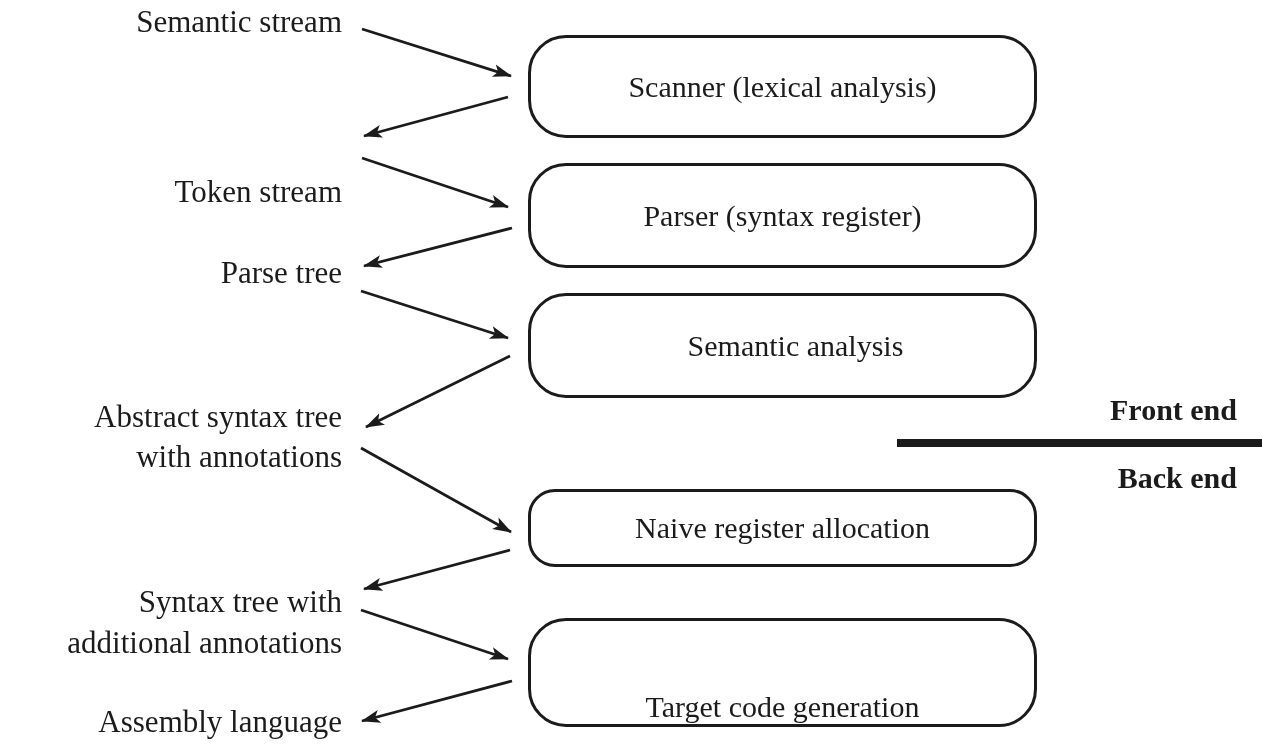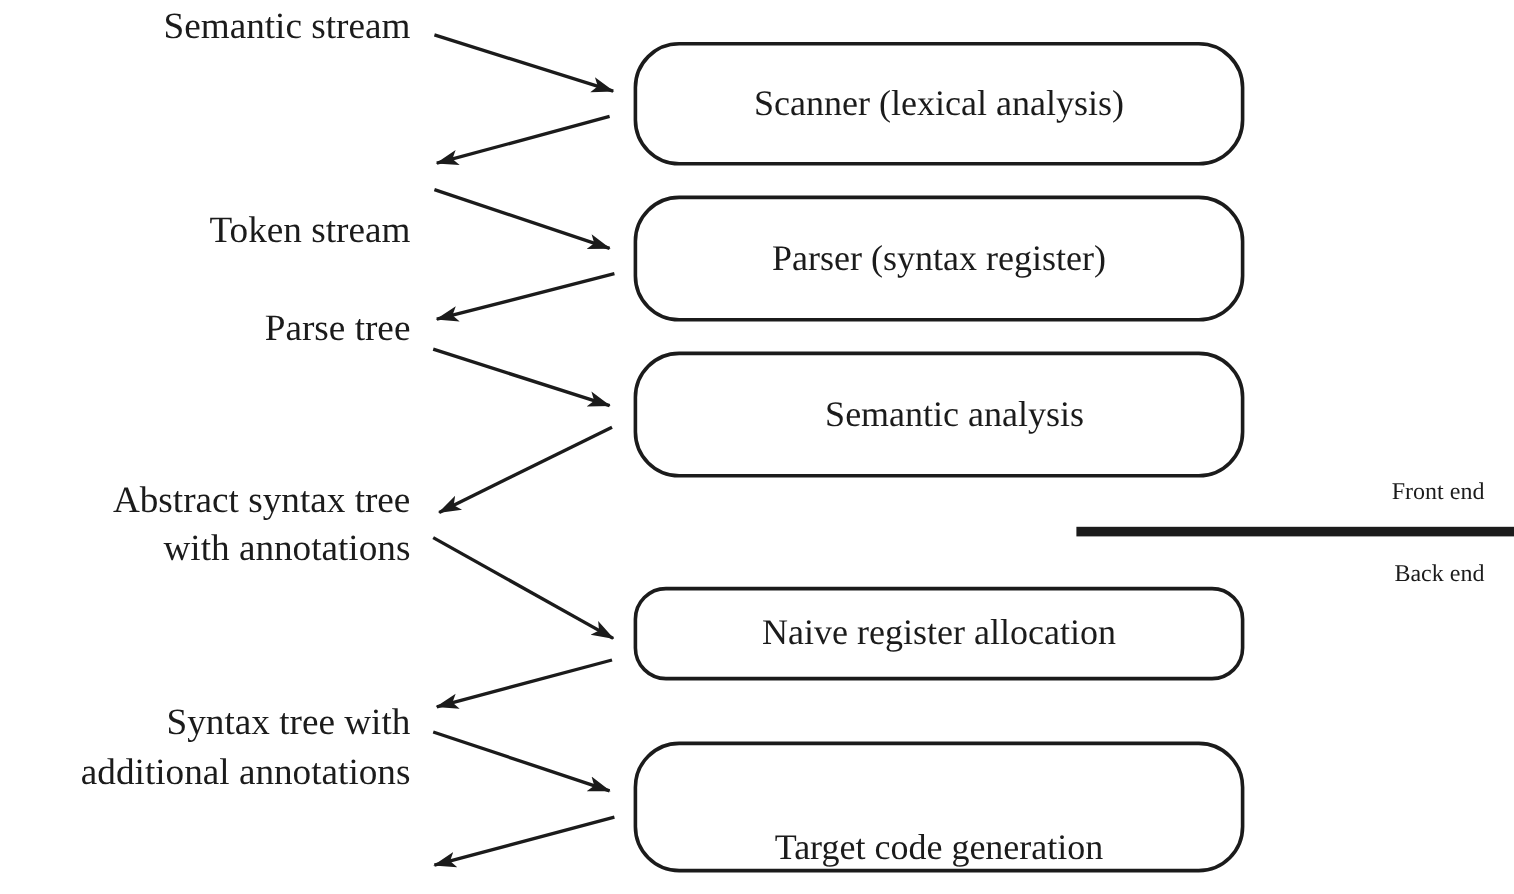--- a/index.html
+++ b/index.html
@@ -55,22 +55,22 @@
   .lbl-charstream { top: 2px; }
   .lbl-tokenstream { top: 132px; margin-top: 40px; }
   .lbl-parsetree { top: 253px; }
   .lbl-ast { top: 397px; }
   .lbl-syntaxtree { top: 581px; line-height: 41px; }
   .lbl-assembly { top: 702px; }
 
   .section-label {
     position: absolute;
     right: 25px;             
-    font-size: 20px;
-    font-weight: normal;
+    font-size: 30px;
+    font-weight: bold;
     line-height: 34px;
     white-space: nowrap;
     text-align: right;
   }
   .lbl-frontend { top: 393px; }
   .lbl-backend  { top: 461px; }
 
   .divider {
     position: absolute;
     left: 897px;
@@ -131,18 +131,21 @@
     <div>Parse tree</div>
   </div>
   <div class="left-label lbl-ast">
     <div>Abstract syntax tree</div>
     <div>with annotations</div>
   </div>
   <div class="left-label lbl-syntaxtree">
     <div>Syntax tree with</div>
     <div>additional annotations</div>
   </div>
+  <div class="left-label lbl-assembly">
+    <div>Assembly language</div>
+  </div>
 
   <div class="section-label lbl-frontend">Front end</div>
   <div class="divider"></div>
   <div class="section-label lbl-backend">Back end</div>
 
 </div>
 
 </body></html>

